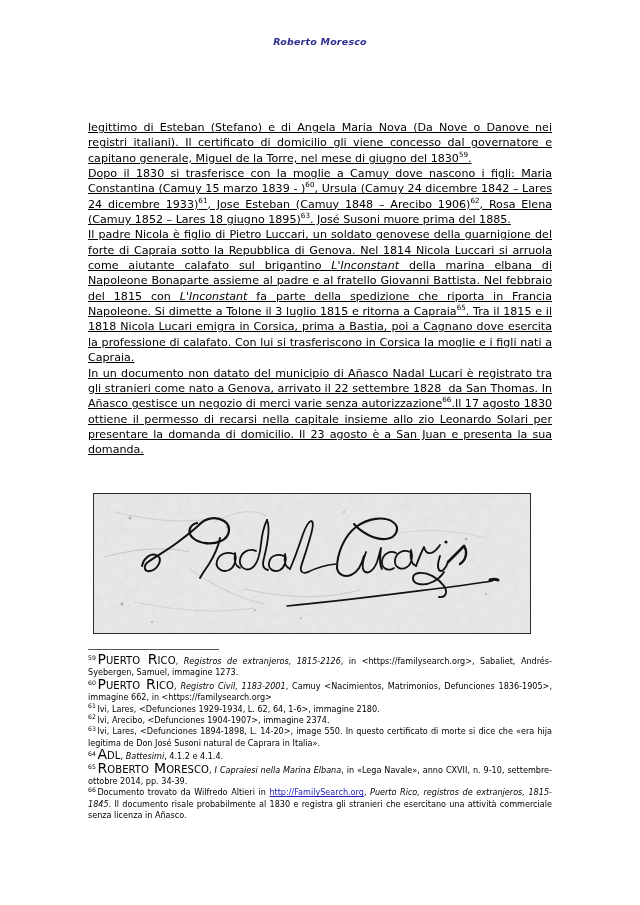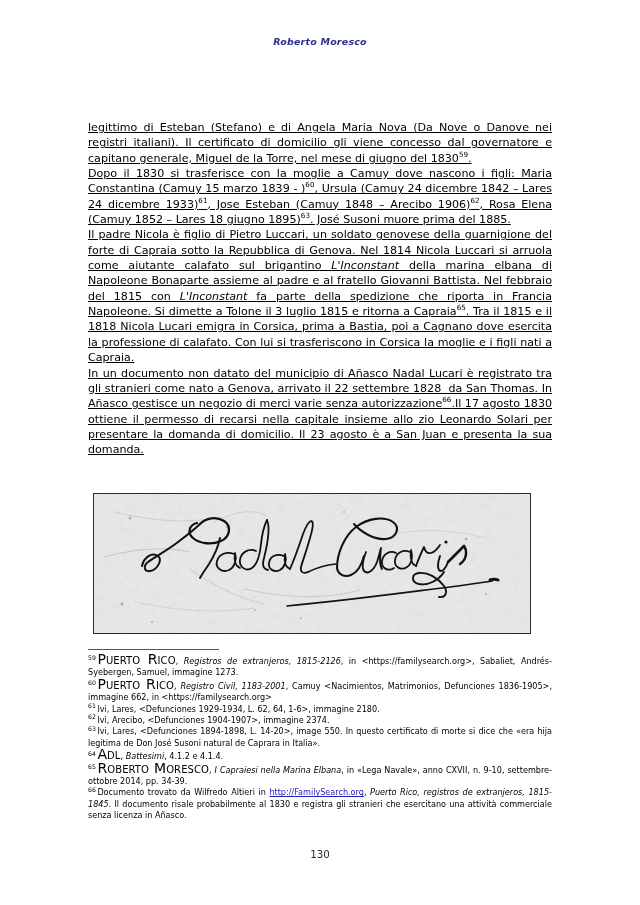--- a/index.html
+++ b/index.html
@@ -265,15 +265,14 @@
       <span class="num">64</span><span><span class="smallcaps">Adl</span>, <i>Battesimi</i>, 4.1.2 e 4.1.4.</span>
     </p>
     <p class="fn">
       <span class="num">65</span><span><span class="smallcaps">Roberto Moresco</span>, <i>I Capraiesi nella Marina Elbana</i>, in «Lega Navale», anno CXVII, n. 9-10, settembre-ottobre 2014, pp. 34-39.</span>
     </p>
     <p class="fn">
       <span class="num">66</span><span>Documento trovato da Wilfredo Altieri in <a class="link" href="#">http://FamilySearch.org</a>, <i>Puerto Rico, registros de extranjeros, 1815-1845</i>. Il documento risale probabilmente al 1830 e registra gli stranieri che esercitano una attività commerciale senza licenza in Añasco.</span>
     </p>
   </div>
 
-  <div class="page-number">130</div>
 
 </div>
 
 </body></html>

